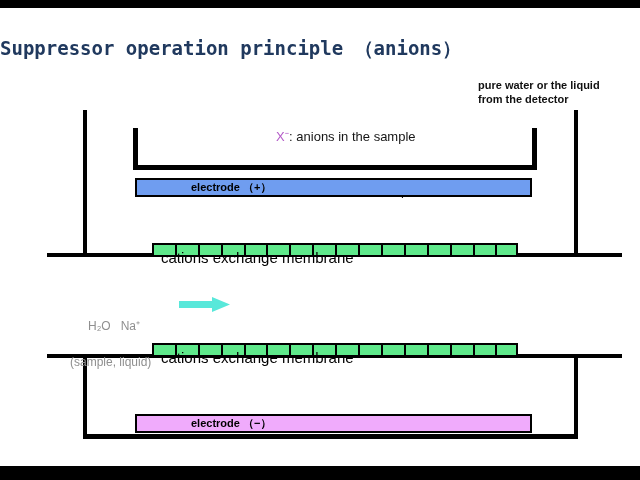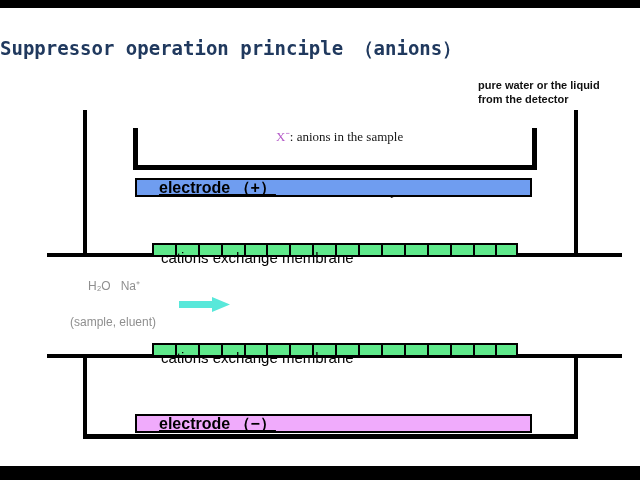--- a/index.html
+++ b/index.html
@@ -8,21 +8,21 @@
            background:#fff; font-family:"Liberation Sans", sans-serif; }
   .letterbox { position:absolute; left:0; width:640px; background:#000; }
   #bar-top { top:0; height:8px; }
   #bar-bottom { top:466px; height:14px; }
 
   .title { position:absolute; top:36px; left:0; width:640px; 
            font-family:"DejaVu Sans Mono", monospace; font-weight:bold;
            font-size:19px; color:#20395e; white-space:pre; }
 
   .legend { position:absolute; left:276px; top:92px;
-            font-family:Liberation Serif, serif; font-size:13px;
+            font-family:Liberation Sans, sans-serif; font-size:13px;
             line-height:18px; color:#151515; white-space:pre; }
   .legend .anion { color:#b45bc8; }
 
   .right-note { position:absolute; left:478px; top:78px; width:156px;
                 text-align:left; font-size:11px; font-weight:bold;
                 line-height:14px; color:#111; }
 
   .line { position:absolute; background:#000; }
   #wall-left-upper  { left:83px;  top:110px; width:4px; height:147px; }
   #wall-left-lower  { left:83px;  top:355px; width:4px; height:83px; }
@@ -31,35 +31,35 @@
   #channel-line-1   { left:47px;  top:253px; width:575px; height:4px; }
   #channel-line-2   { left:47px;  top:354px; width:575px; height:4px; }
   #base-line        { left:83px;  top:434px; width:495px; height:5px; }
 
   .u-shape { position:absolute; left:133px; top:128px; width:404px; height:42px;
              box-sizing:border-box; border-left:5px solid #000;
              border-right:5px solid #000; border-bottom:5px solid #000; }
 
   .electrode { position:absolute; left:135px; width:397px; height:19px;
                box-sizing:border-box; border:2px solid #000;
-               font-size:16px; font-weight:bold; color:#000;
-               line-height:15px; padding-left:22px; white-space:pre;text-decoration:underline; }
+               font-size:11px; font-weight:bold; color:#000;
+               line-height:15px; padding-left:54px; white-space:pre; }
   #electrode-pos { top:178px; background:#6f9df0; }
   #electrode-neg { top:414px; background:#f0abfc; }
 
   .membrane { position:absolute; left:152px; width:366px; height:14px;
               box-sizing:border-box; border:2px solid #000;
               background:repeating-linear-gradient(90deg,
                  #5fe98b 0 20.9px, #000 20.9px 22.9px);
               font-size:15px; color:#000; line-height:26px;
               padding-left:7px; white-space:pre; }
   #membrane-top { top:243px; }
   #membrane-bottom { top:343px; }
 
-  .chem { position:absolute; font-size:12px; color:#8f8f8f; white-space:pre; }
+  .chem { position:absolute; font-size:12px; color:#8f8f8f; white-space:pre;margin-top:40px; }
   #chem-line1 { left:88px; top:277px; }
   #chem-line2 { left:64px; top:294px; }
   #chem-line2 .cation { color:#5f5f5f; }
   #chem-line2 .anion-faded { color:#c6c6c6; }
   #chem-line3 { left:70px; top:315px; }
 
   .flow-arrow { position:absolute; left:179px; top:296px; width:52px; height:17px; }
 </style>
 </head>
 <body>
@@ -88,21 +88,21 @@
   <div id="channel-line-2" class="line"></div>
   <div id="base-line" class="line"></div>
 
   <div class="u-shape"></div>
 
   <div id="electrode-pos" class="electrode">electrode （+）</div>
 
   <div id="membrane-top" class="membrane">cations exchange membrane</div>
 
   <div id="chem-line1" class="chem">H₂O   Na⁺</div>
-  <div id="chem-line3" class="chem">(sample, eluent)</div>
+  <div id="chem-line3" class="chem">(sample, liquid)</div>
 
   <svg class="flow-arrow" viewBox="0 0 52 17">
     <polygon points="0,5 33,5 33,1 51,8.5 33,16 33,12 0,12" fill="#58e8da"></polygon>
   </svg>
 
   <div id="membrane-bottom" class="membrane">cations exchange membrane</div>
 
   <div id="electrode-neg" class="electrode">electrode （−）</div>
 
   <div id="bar-bottom" class="letterbox"></div>

